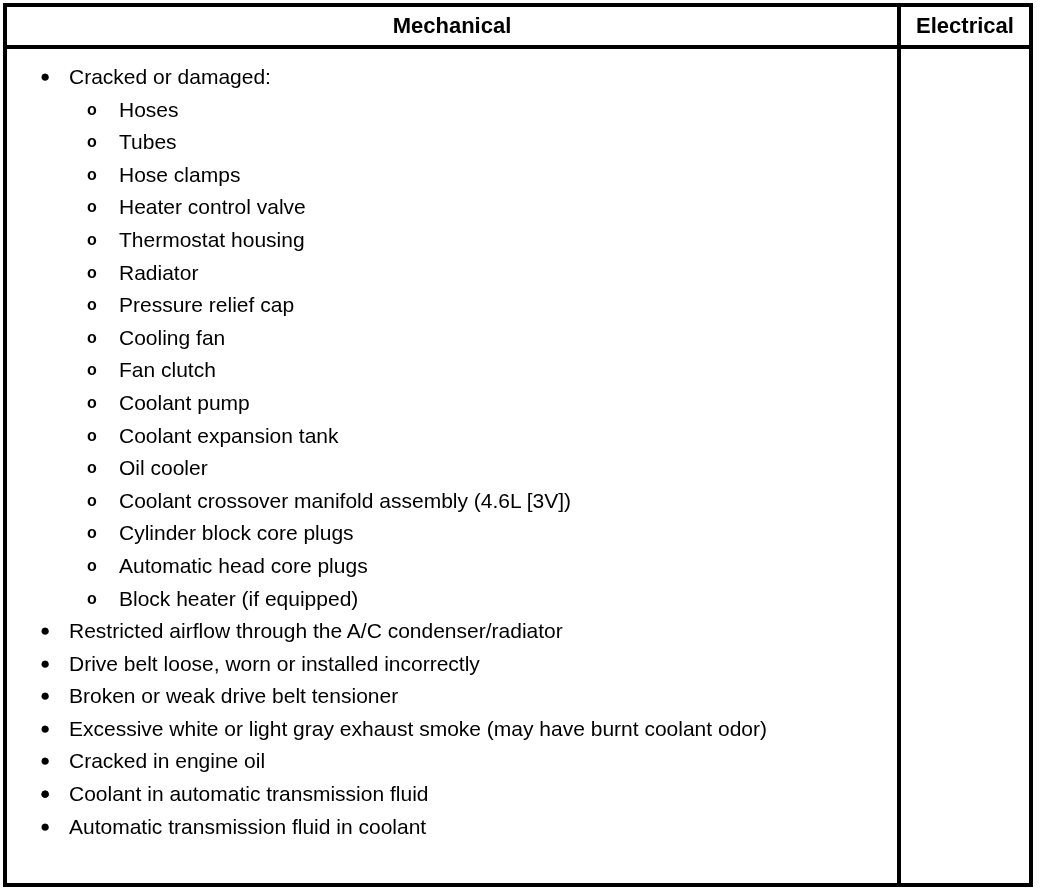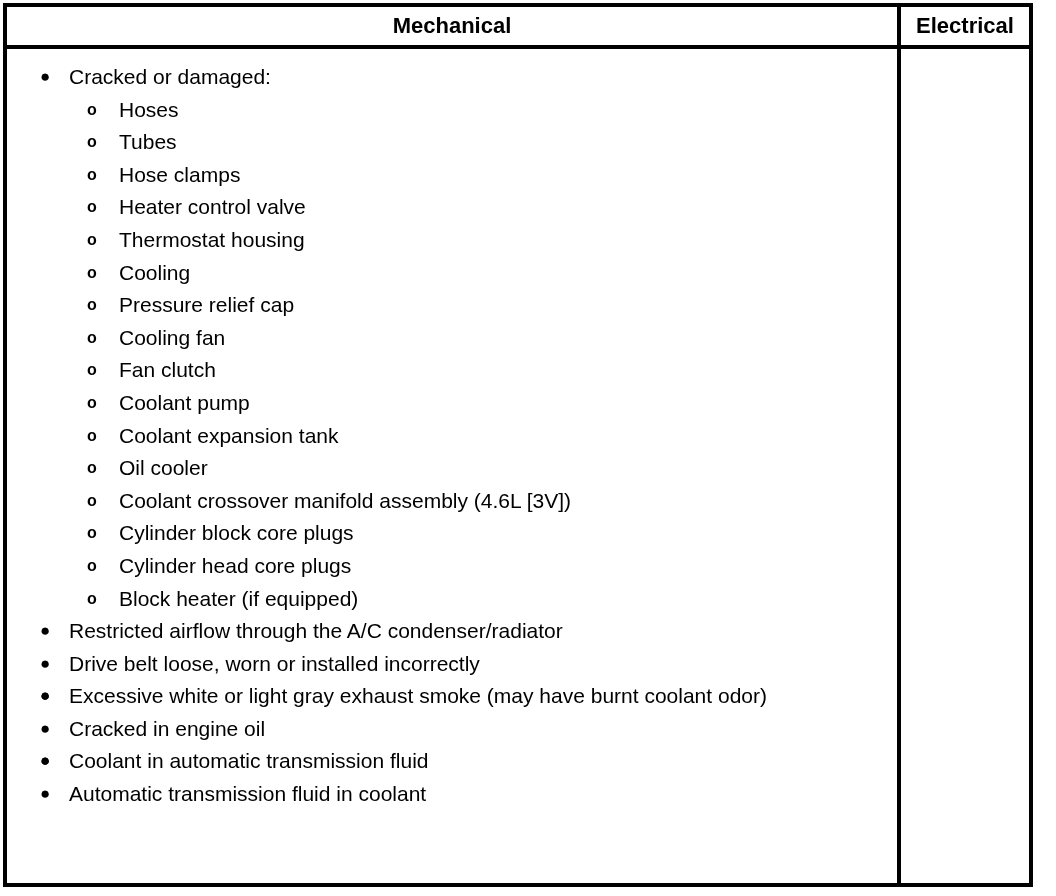--- a/index.html
+++ b/index.html
@@ -134,34 +134,34 @@
 
     <div class="body-row">
       <div class="td-mechanical">
         <ul class="bullet-list" id="mechanical-list">
             <li class="item level-1"><span class="bullet-mark">●</span><span class="item-text">Cracked or damaged:</span></li>
             <li class="item level-2"><span class="bullet-mark">o</span><span class="item-text">Hoses</span></li>
             <li class="item level-2"><span class="bullet-mark">o</span><span class="item-text">Tubes</span></li>
             <li class="item level-2"><span class="bullet-mark">o</span><span class="item-text">Hose clamps</span></li>
             <li class="item level-2"><span class="bullet-mark">o</span><span class="item-text">Heater control valve</span></li>
             <li class="item level-2"><span class="bullet-mark">o</span><span class="item-text">Thermostat housing</span></li>
-            <li class="item level-2"><span class="bullet-mark">o</span><span class="item-text">Cooling</span></li>
+            <li class="item level-2"><span class="bullet-mark">o</span><span class="item-text">Radiator</span></li>
             <li class="item level-2"><span class="bullet-mark">o</span><span class="item-text">Pressure relief cap</span></li>
             <li class="item level-2"><span class="bullet-mark">o</span><span class="item-text">Cooling fan</span></li>
             <li class="item level-2"><span class="bullet-mark">o</span><span class="item-text">Fan clutch</span></li>
             <li class="item level-2"><span class="bullet-mark">o</span><span class="item-text">Coolant pump</span></li>
             <li class="item level-2"><span class="bullet-mark">o</span><span class="item-text">Coolant expansion tank</span></li>
             <li class="item level-2"><span class="bullet-mark">o</span><span class="item-text">Oil cooler</span></li>
             <li class="item level-2"><span class="bullet-mark">o</span><span class="item-text">Coolant crossover manifold assembly (4.6L [3V])</span></li>
             <li class="item level-2"><span class="bullet-mark">o</span><span class="item-text">Cylinder block core plugs</span></li>
-            <li class="item level-2"><span class="bullet-mark">o</span><span class="item-text">Cylinder head core plugs</span></li>
+            <li class="item level-2"><span class="bullet-mark">o</span><span class="item-text">Automatic head core plugs</span></li>
             <li class="item level-2"><span class="bullet-mark">o</span><span class="item-text">Block heater (if equipped)</span></li>
             <li class="item level-1"><span class="bullet-mark">●</span><span class="item-text">Restricted airflow through the A/C condenser/radiator</span></li>
             <li class="item level-1"><span class="bullet-mark">●</span><span class="item-text">Drive belt loose, worn or installed incorrectly</span></li>
-            <li class="item level-1"><span class="bullet-mark">●</span></li>
+            <li class="item level-1"><span class="bullet-mark">●</span><span class="item-text">Broken or weak drive belt tensioner</span></li>
             <li class="item level-1"><span class="bullet-mark">●</span><span class="item-text">Excessive white or light gray exhaust smoke (may have burnt coolant odor)</span></li>
             <li class="item level-1"><span class="bullet-mark">●</span><span class="item-text">Cracked in engine oil</span></li>
             <li class="item level-1"><span class="bullet-mark">●</span></li>
             <li class="item level-1"><span class="bullet-mark">●</span><span class="item-text">Coolant in automatic transmission fluid</span></li>
             <li class="item level-1"><span class="bullet-mark">●</span><span class="item-text">Automatic transmission fluid in coolant</span></li>
           </ul>
       </div>
       <div class="td-electrical">
         <ul class="bullet-list" id="electrical-list"></ul>
       </div>

